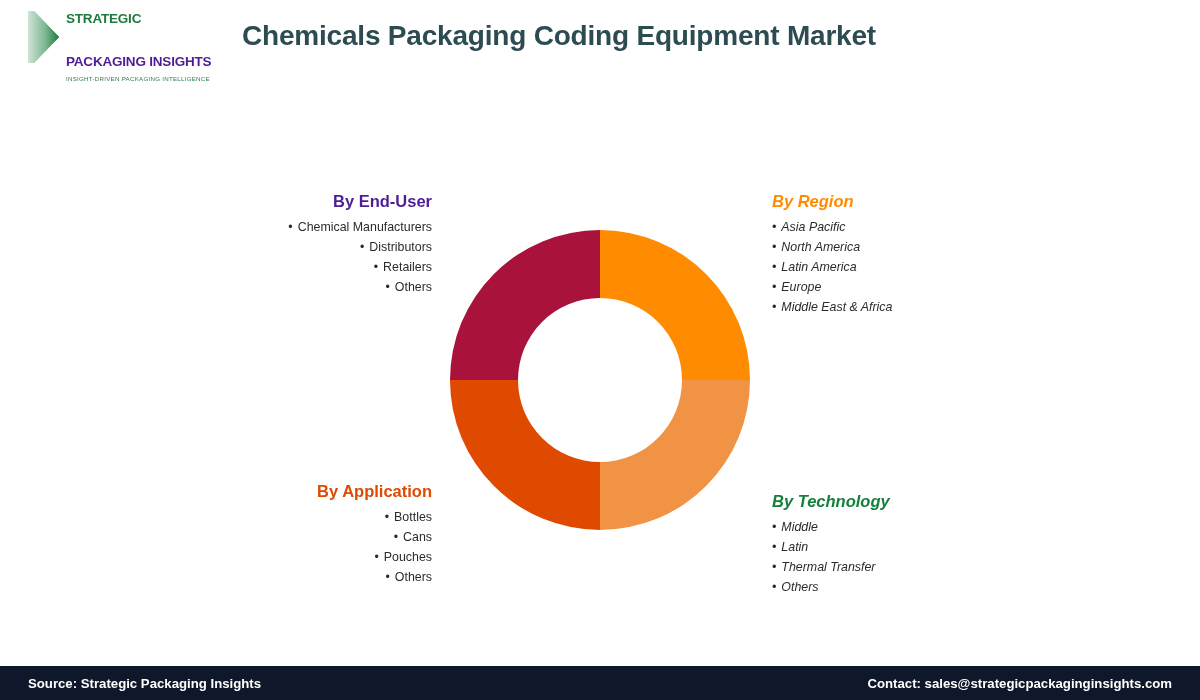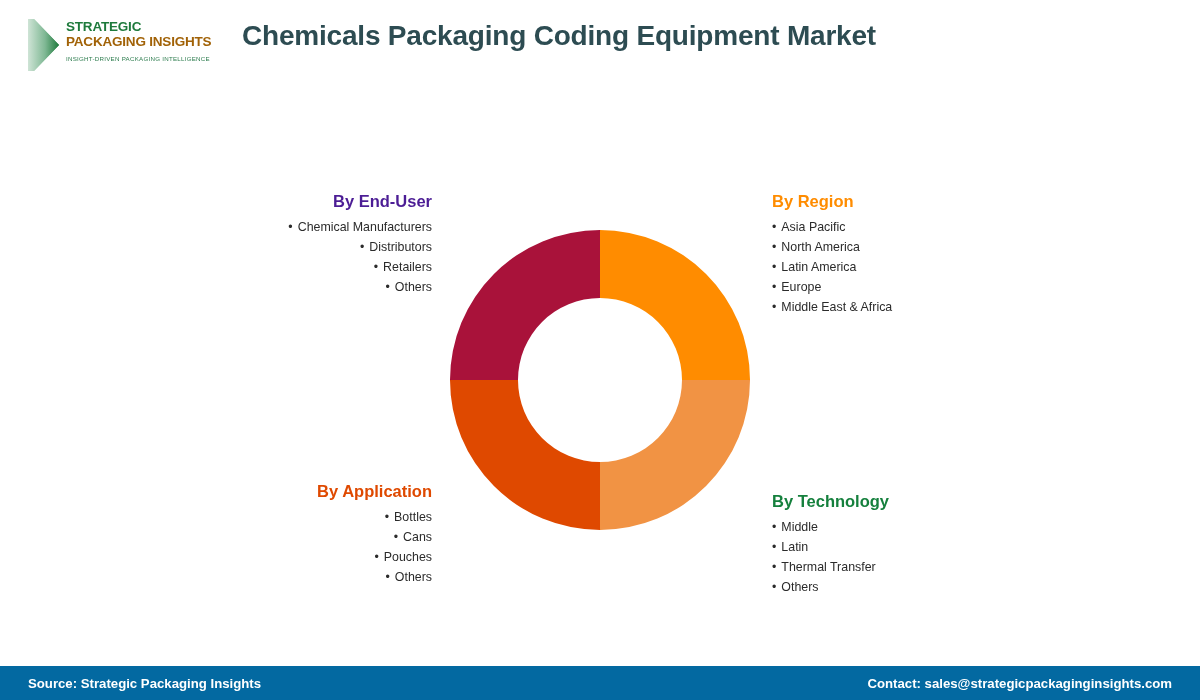--- a/index.html
+++ b/index.html
@@ -12,21 +12,21 @@
     background: #ffffff;
     font-family: "Liberation Sans", sans-serif;
     overflow: hidden;
     position: relative;
   }
 
   
   #logo-block {
     position: absolute;
     left: 26px;
-    top: 16px;
+    top: 8px;
     width: 200px;
     height: 62px;
   }
   #logo-chevron {
     position: absolute;
     left: 0px;
     top: 2px;
     width: 36px;
     height: 54px;
   }
@@ -95,21 +95,21 @@
     color: #2B2B2B;
     line-height: 20px;
     white-space: nowrap;
   }
   .seg-list li::before {
     content: "\2022";
     margin-right: 5px;
   }
 
   .align-right { text-align: right; }
-  .align-left  { text-align: left;  }
+  .align-left  { text-align: left; font-style: italic;  }
 
   #group-end-user   { left: 130px;  top: 192px; width: 302px; }
   #group-region     { left: 772px;  top: 192px; width: 330px; }
   #group-application{ left: 130px;  top: 482px; width: 302px; }
   #group-technology { left: 772px;  top: 492px; width: 330px; }
 
   
   #footer-bar {
     position: absolute;
     left: 0;
@@ -140,21 +140,21 @@
         <stop offset="0%" stop-color="#CFE4D6"></stop>
         <stop offset="55%" stop-color="#7FB894"></stop>
         <stop offset="100%" stop-color="#1E7A3C"></stop>
       </linearGradient>
     </defs>
     <path d="M2 1 L8 1 L33 27 L8 53 L2 53 L26 27 Z" fill="url(#chevGrad)"></path>
     <path d="M2 1 L8 1 L33 27 L8 53 L2 53 Z" fill="url(#chevGrad)"></path>
   </svg>
   <div id="logo-text-block">
     <div class="logo-line" style="color: rgb(30, 122, 60);">STRATEGIC</div>
-    <div class="logo-line" style="color: #a16207;">PACKAGING INSIGHTS</div>
+    <div class="logo-line" style="color: #4c1d95; margin-top: 28px;">PACKAGING INSIGHTS</div>
     <div id="logo-tagline">INSIGHT-DRIVEN PACKAGING INTELLIGENCE</div>
   </div>
 </div>
 
 <div id="page-title" style="color: rgb(45, 76, 82);">Chemicals Packaging Coding Equipment Market</div>
 
 <svg id="donut-chart" viewBox="0 0 300 300">
 
   <path d="M150 0 A150 150 0 0 1 300 150 L232 150 A82 82 0 0 0 150 68 Z" fill="#FF8C00"></path>
 
@@ -199,16 +199,16 @@
 <div class="seg-group align-left" id="group-technology">
   <div class="seg-heading" style="color: #15803d;">By Technology</div>
   <ul class="seg-list">
     <li>Middle</li>
     <li>Latin</li>
     <li>Thermal Transfer</li>
     <li>Others</li>
   </ul>
 </div>
 
-<div id="footer-bar" style="background: #0369a1;">
+<div id="footer-bar" style="background: #0f172a;">
   <div class="footer-text">Source: Strategic Packaging Insights</div>
   <div class="footer-text">Contact: sales@strategicpackaginginsights.com</div>
 </div>
 
 </body></html>

